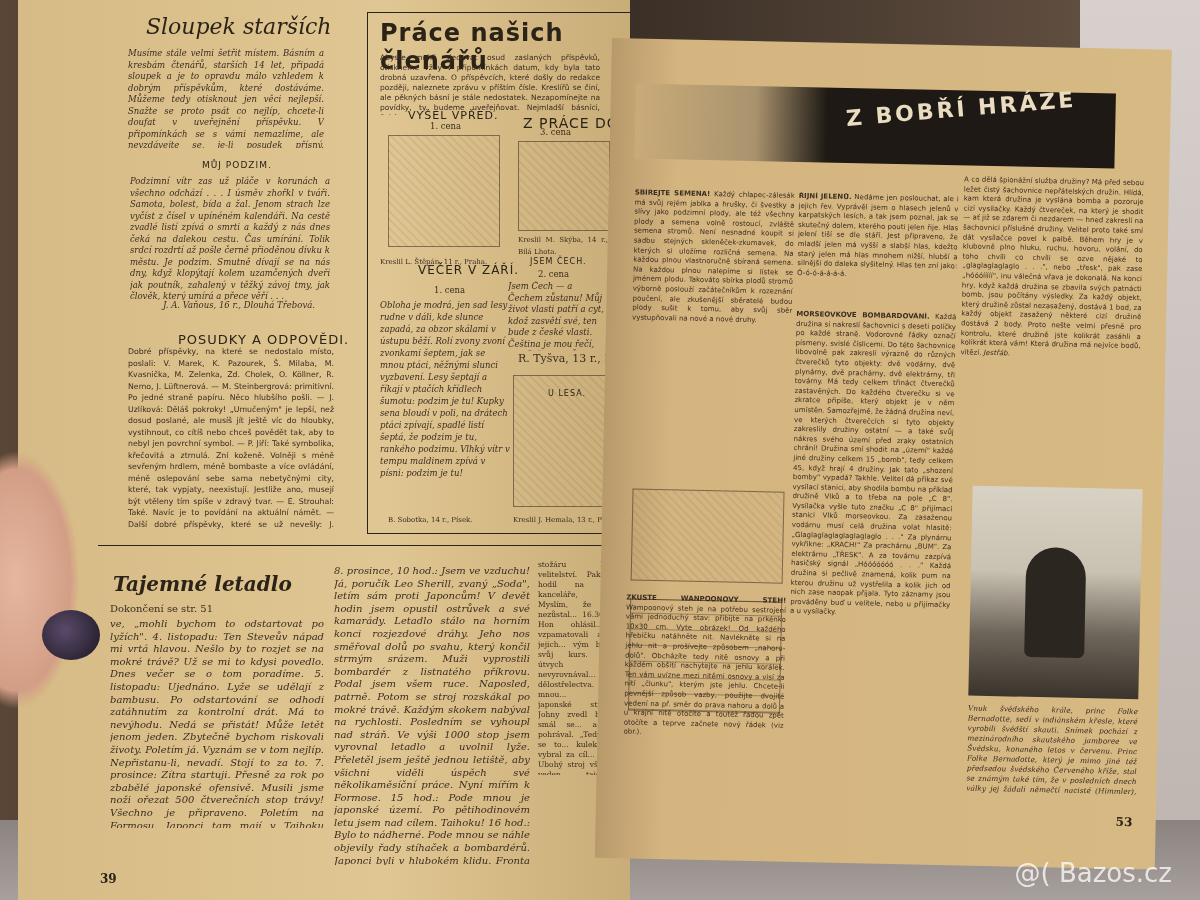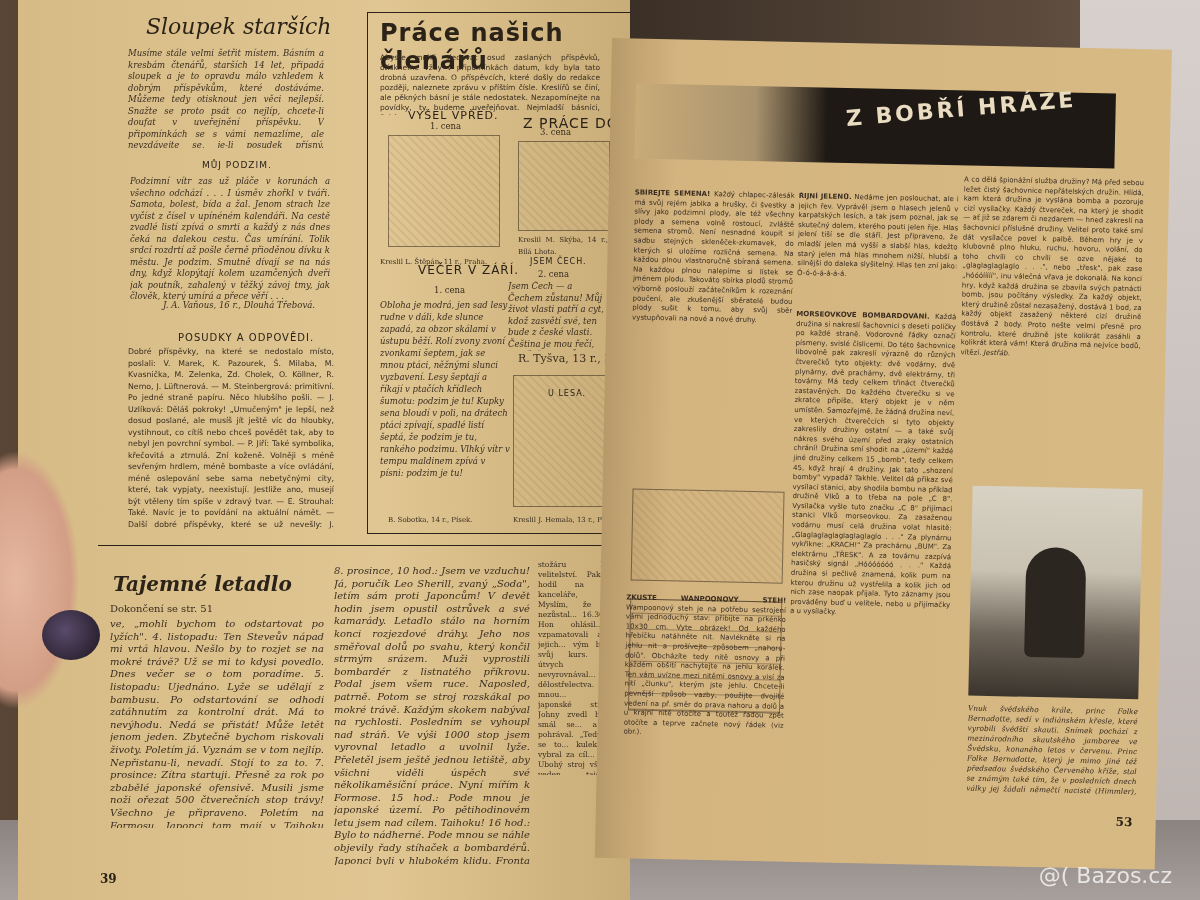--- a/index.html
+++ b/index.html
@@ -17,37 +17,37 @@
   .body-text{position:absolute;font-size:8.5px;line-height:11.5px;text-align:justify;color:#3a2d20;}
   .body-text.italic{font-style:italic;}
   .heading-small{position:absolute;font-size:9px;letter-spacing:1px;font-family:"DejaVu Sans",sans-serif;}
   .box{position:absolute;border:1.5px solid #2b2218;margin-left:29px;}
   .illus{position:absolute;border:1px solid rgba(40,30,20,0.5);background:repeating-linear-gradient(45deg,rgba(60,45,30,0.08) 0 2px,transparent 2px 6px);}
   .banner{position:absolute;left:25px;top:45px;width:480px;height:75px;background:linear-gradient(90deg,#c9ab78 0%,#a9936e 25%,#1e1914 40%,#1e1914 100%);}
   .banner-title{position:absolute;left:210px;top:6px;color:#e9dcc0;font-family:"DejaVu Sans",sans-serif;font-weight:bold;font-size:22px;letter-spacing:3px;transform:rotate(-6deg);}
   .photo{position:absolute;left:370px;top:440px;width:170px;height:210px;background:linear-gradient(180deg,#d8d2c4 0%,#c9c2b2 40%,#6e655a 70%,#3a342c 100%);}
   .photo-figure{position:absolute;left:55px;top:60px;width:60px;height:110px;border-radius:30px 30px 6px 6px;background:#2c2620;}
   .page-num{position:absolute;font-weight:bold;font-size:12px;font-family:"DejaVu Serif",serif;}
-  .watermark{position:absolute;right:28px;bottom:12px;font-family:"DejaVu Sans",sans-serif;font-size:22px;color:rgba(255,255,255,0.75);}
+  .watermark{position:absolute;right:28px;bottom:12px;font-family:"DejaVu Sans",sans-serif;font-size:26px;color:rgba(255,255,255,0.75);}
   .rule{position:absolute;height:1px;background:#2b2218;}
 </style>
 </head>
 <body>
 
 <div class="bg"></div>
 <div class="floor-right"></div>
 <div class="floor-bottom"></div>
 
 <div class="page left-page">
   <div class="title-script" style="left:128px;top:14px;">Sloupek starších</div>
   <div class="body-text italic" style="left:110px;top:48px;width:196px;height:100px;overflow:hidden;">Musíme stále velmi šetřit místem. Básním a kresbám čtenářů, starších 14 let, připadá sloupek a je to opravdu málo vzhledem k dobrým příspěvkům, které dostáváme. Můžeme tedy otisknout jen věci nejlepší. Snažte se proto psát co nejlíp, chcete-li doufat v uveřejnění příspěvku. V připomínkách se s vámi nemazlíme, ale nevzdávejte se, je-li posudek přísný. Nepříznivá kritika vás nesmí odradit, naopak; odpovídáme každému přispěvateli.</div>
   <div class="heading-small" style="left:184px;top:160px;">MŮJ PODZIM.</div>
   <div class="body-text italic" style="left:112px;top:176px;width:200px;height:124px;overflow:hidden;">Podzimní vítr zas už pláče v korunách a všechno odchází . . . I úsměv zhořkl v tváři. Samota, bolest, bída a žal. Jenom strach lze vyčíst z čísel v upínéném kalendáři. Na cestě zvadlé listí zpívá o smrti a každý z nás dnes čeká na dalekou cestu. Čas umírání. Tolik srdcí rozdrtí až pošle černě přioděnou dívku k městu. Je podzim. Smutně dívají se na nás dny, když klopýtají kolem uzamčených dveří jak poutník, zahalený v těžký závoj tmy, jak člověk, který umírá a přece věří . . .</div>
   <div class="body-text italic" style="left:145px;top:300px;width:180px;">J. A. Vaňous, 16 r., Dlouhá Třebová.</div>
-  <div class="heading-small" style="left:160px;top:332px;font-size:10px;text-align:right;">POSUDKY A ODPOVĚDI.</div>
+  <div class="heading-small" style="left:160px;top:332px;font-size:13px;text-align:right;">POSUDKY A ODPOVĚDI.</div>
   <div class="body-text" style="left:110px;top:346px;width:206px;height:185px;overflow:hidden;font-family:'DejaVu Sans',sans-serif;font-size:7.8px;">Dobré příspěvky, na které se nedostalo místo, poslali: V. Marek, K. Pazourek, Š. Milaba, M. Kvasnička, M. Zelenka, Zd. Cholek, O. Köllner, R. Nemo, J. Lüftnerová. — M. Steinbergrová: primitivní. Po jedné straně papíru. Něco hlubšího pošli. — J. Uzlíková: Děláš pokroky! „Umučeným" je lepší, než dosud poslané, ale musíš jít ještě víc do hloubky, vystihnout, co cítíš nebo chceš povědět tak, aby to nebyl jen povrchní symbol. — P. Jiří: Také symbolika, křečovitá a ztrnulá. Zní koženě. Volněji s méně sevřeným hrdlem, méně bombaste a více ovládání, méně oslepování sebe sama nebetyčnými city, které, tak vypjaty, neexistují. Jestliže ano, musejí být vtěleny tím spíše v zdravý tvar. — E. Strouhal: Také. Navíc je to povídání na aktuální námět. — Další dobré příspěvky, které se už nevešly: J. Jesenský, J. Smolka, F. Mansfeld, J. Vlasák, J. Uzlíková, P. Jiří, F. Pásek, A. Burešová. — Pseudonymu možno používat, nutno ale uvést jméno, adresu a věk. Redakce údaje nezveřejňuje.</div>
 
   <div class="box" style="left:320px;top:12px;width:300px;height:520px;">
     <div class="title-bold" style="left:12px;top:6px;">Práce našich členářů</div>
     <div class="body-text" style="left:12px;top:40px;width:220px;height:62px;overflow:hidden;font-family:'DejaVu Sans',sans-serif;font-size:7.5px;line-height:10px;">Abyste mohli sledovat osud zaslaných příspěvků, otiskneme vždy v připomínkách datum, kdy byla tato drobná uzavřena. O příspěvcích, které došly do redakce později, naleznete zprávu v příštím čísle. Kreslířů se činí, ale pěkných básní je stále nedostatek. Nezapomínejte na povídky, ty budeme uveřejňovat. Nejmladší básníci, čekáme na vaše práce!</div>
 
     <div class="heading-small" style="left:40px;top:96px;font-size:11px;">VYŠEL VPŘED.</div>
     <div class="body-text" style="left:62px;top:108px;">1. cena</div>
     <div class="illus" style="left:20px;top:122px;width:110px;height:110px;"></div>
     <div class="body-text" style="left:12px;top:244px;width:140px;font-size:7px;">Kreslil L. Štěpán, 11 r., Praha.</div>

